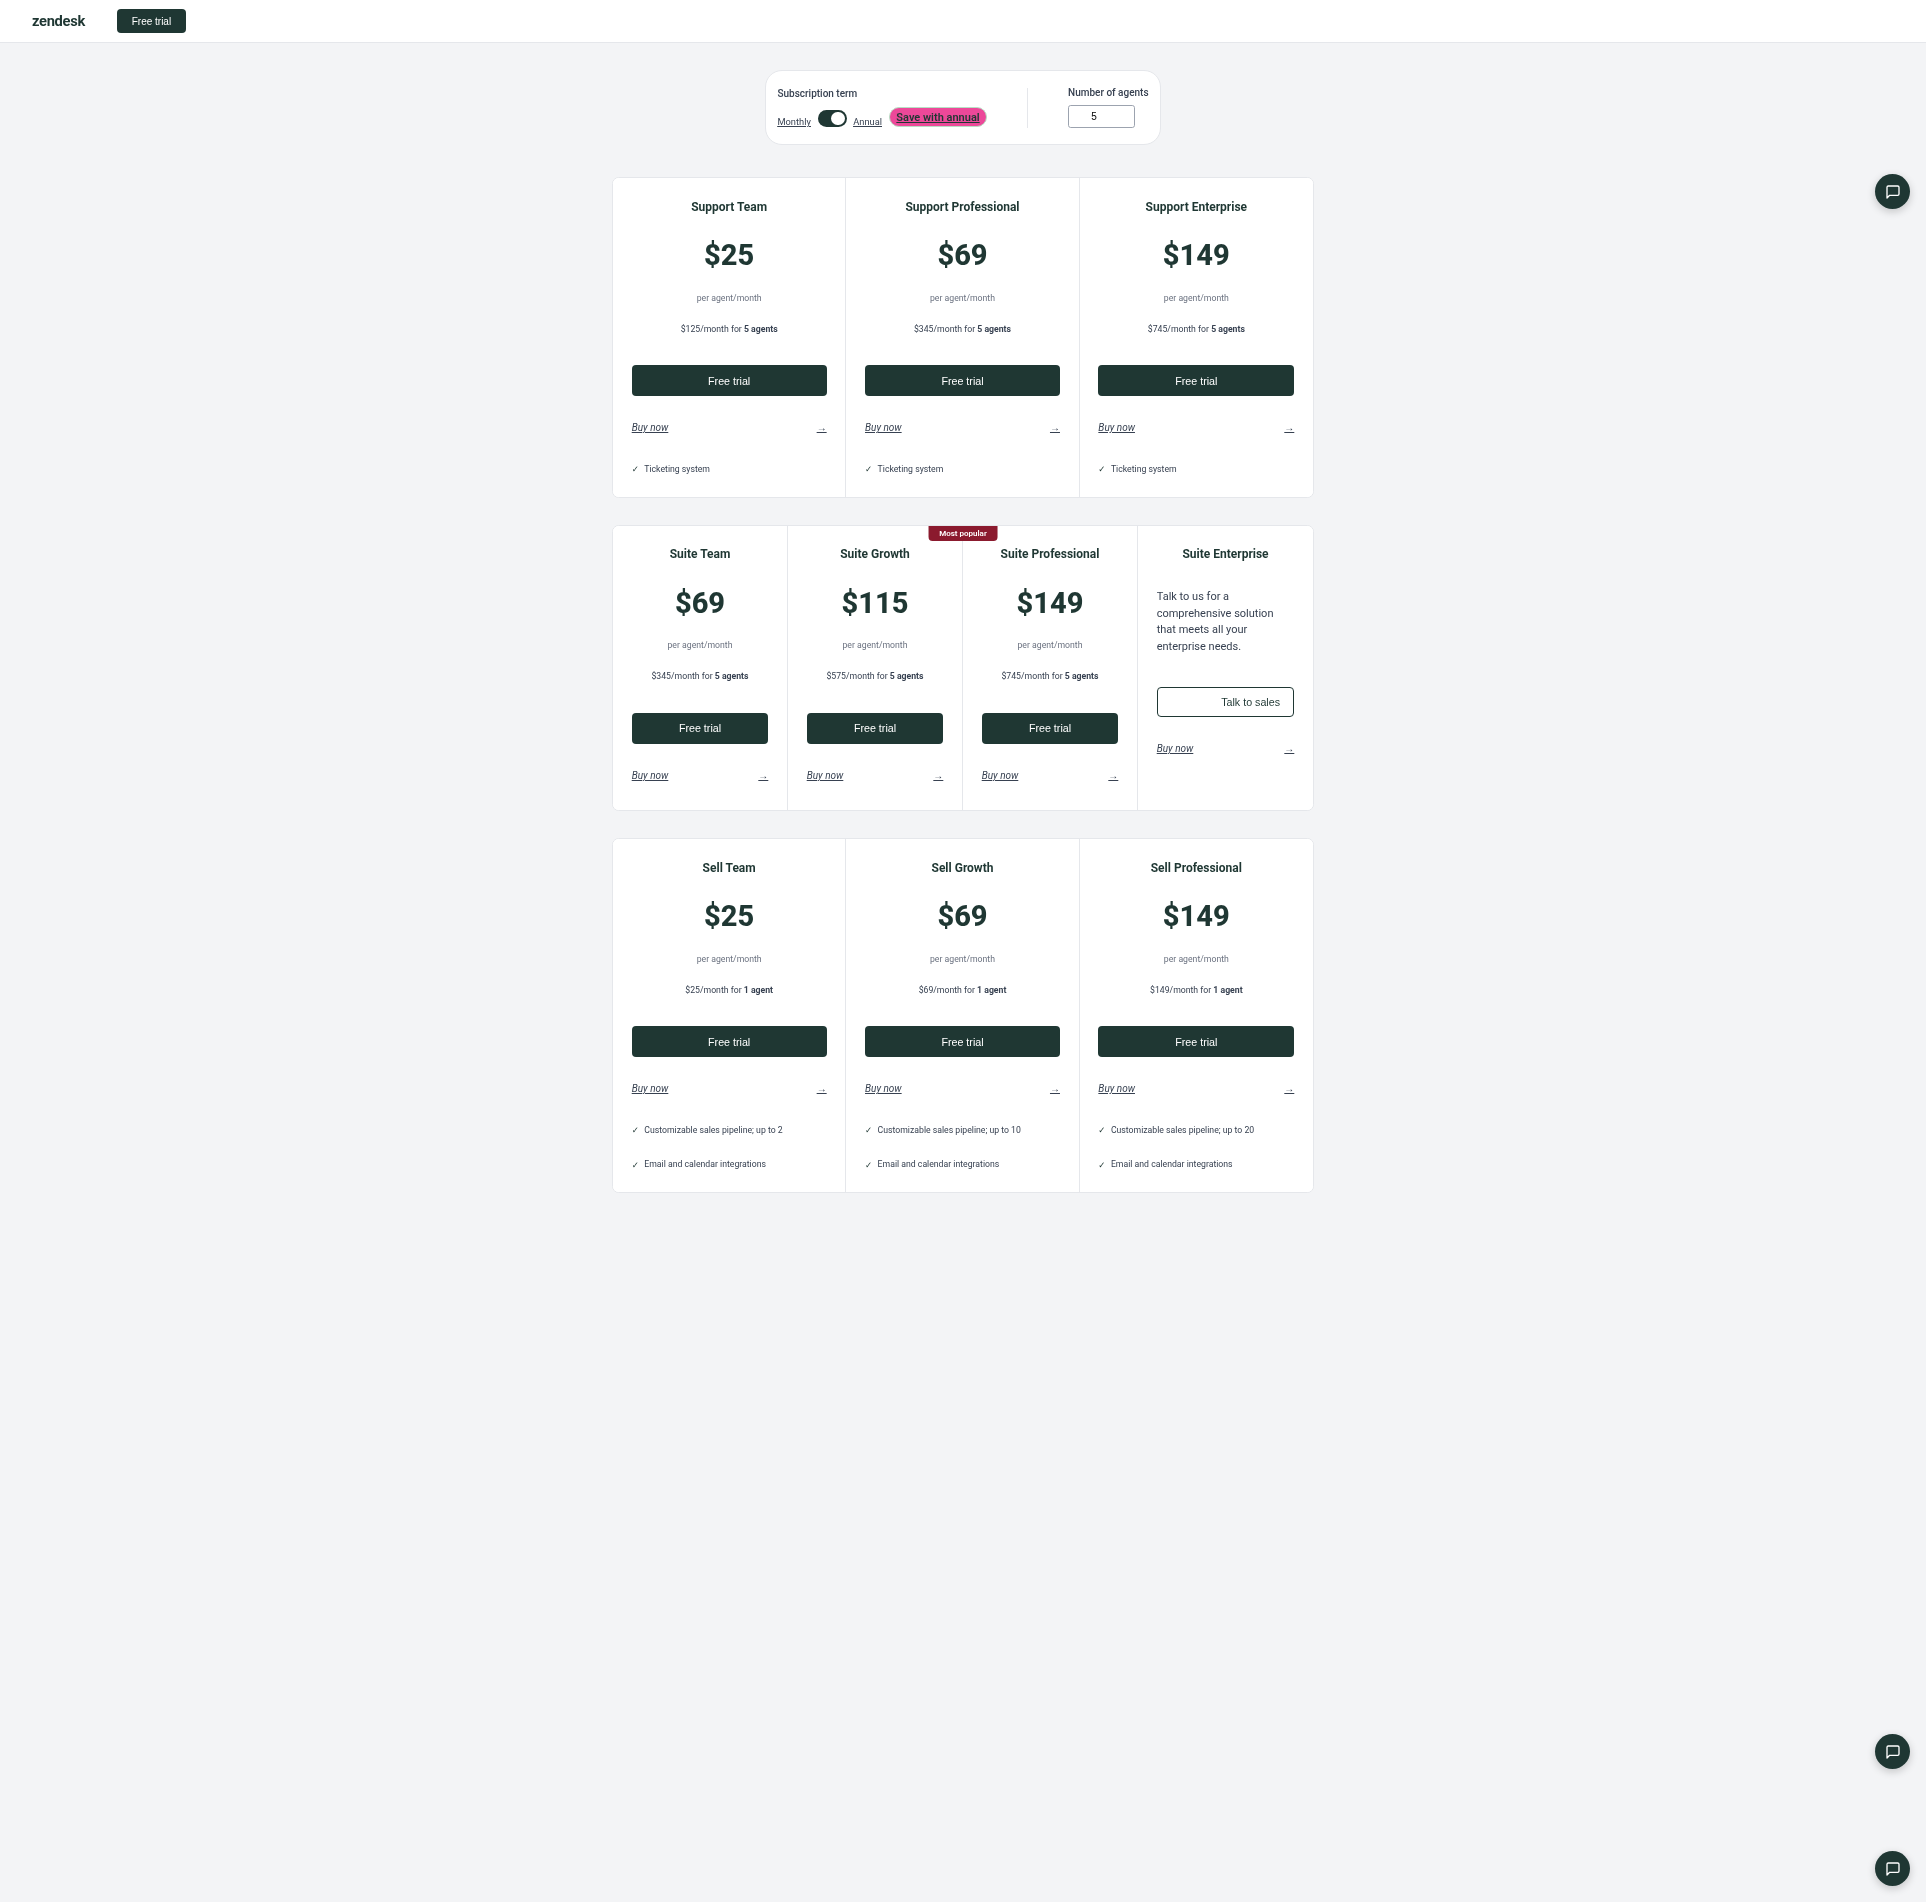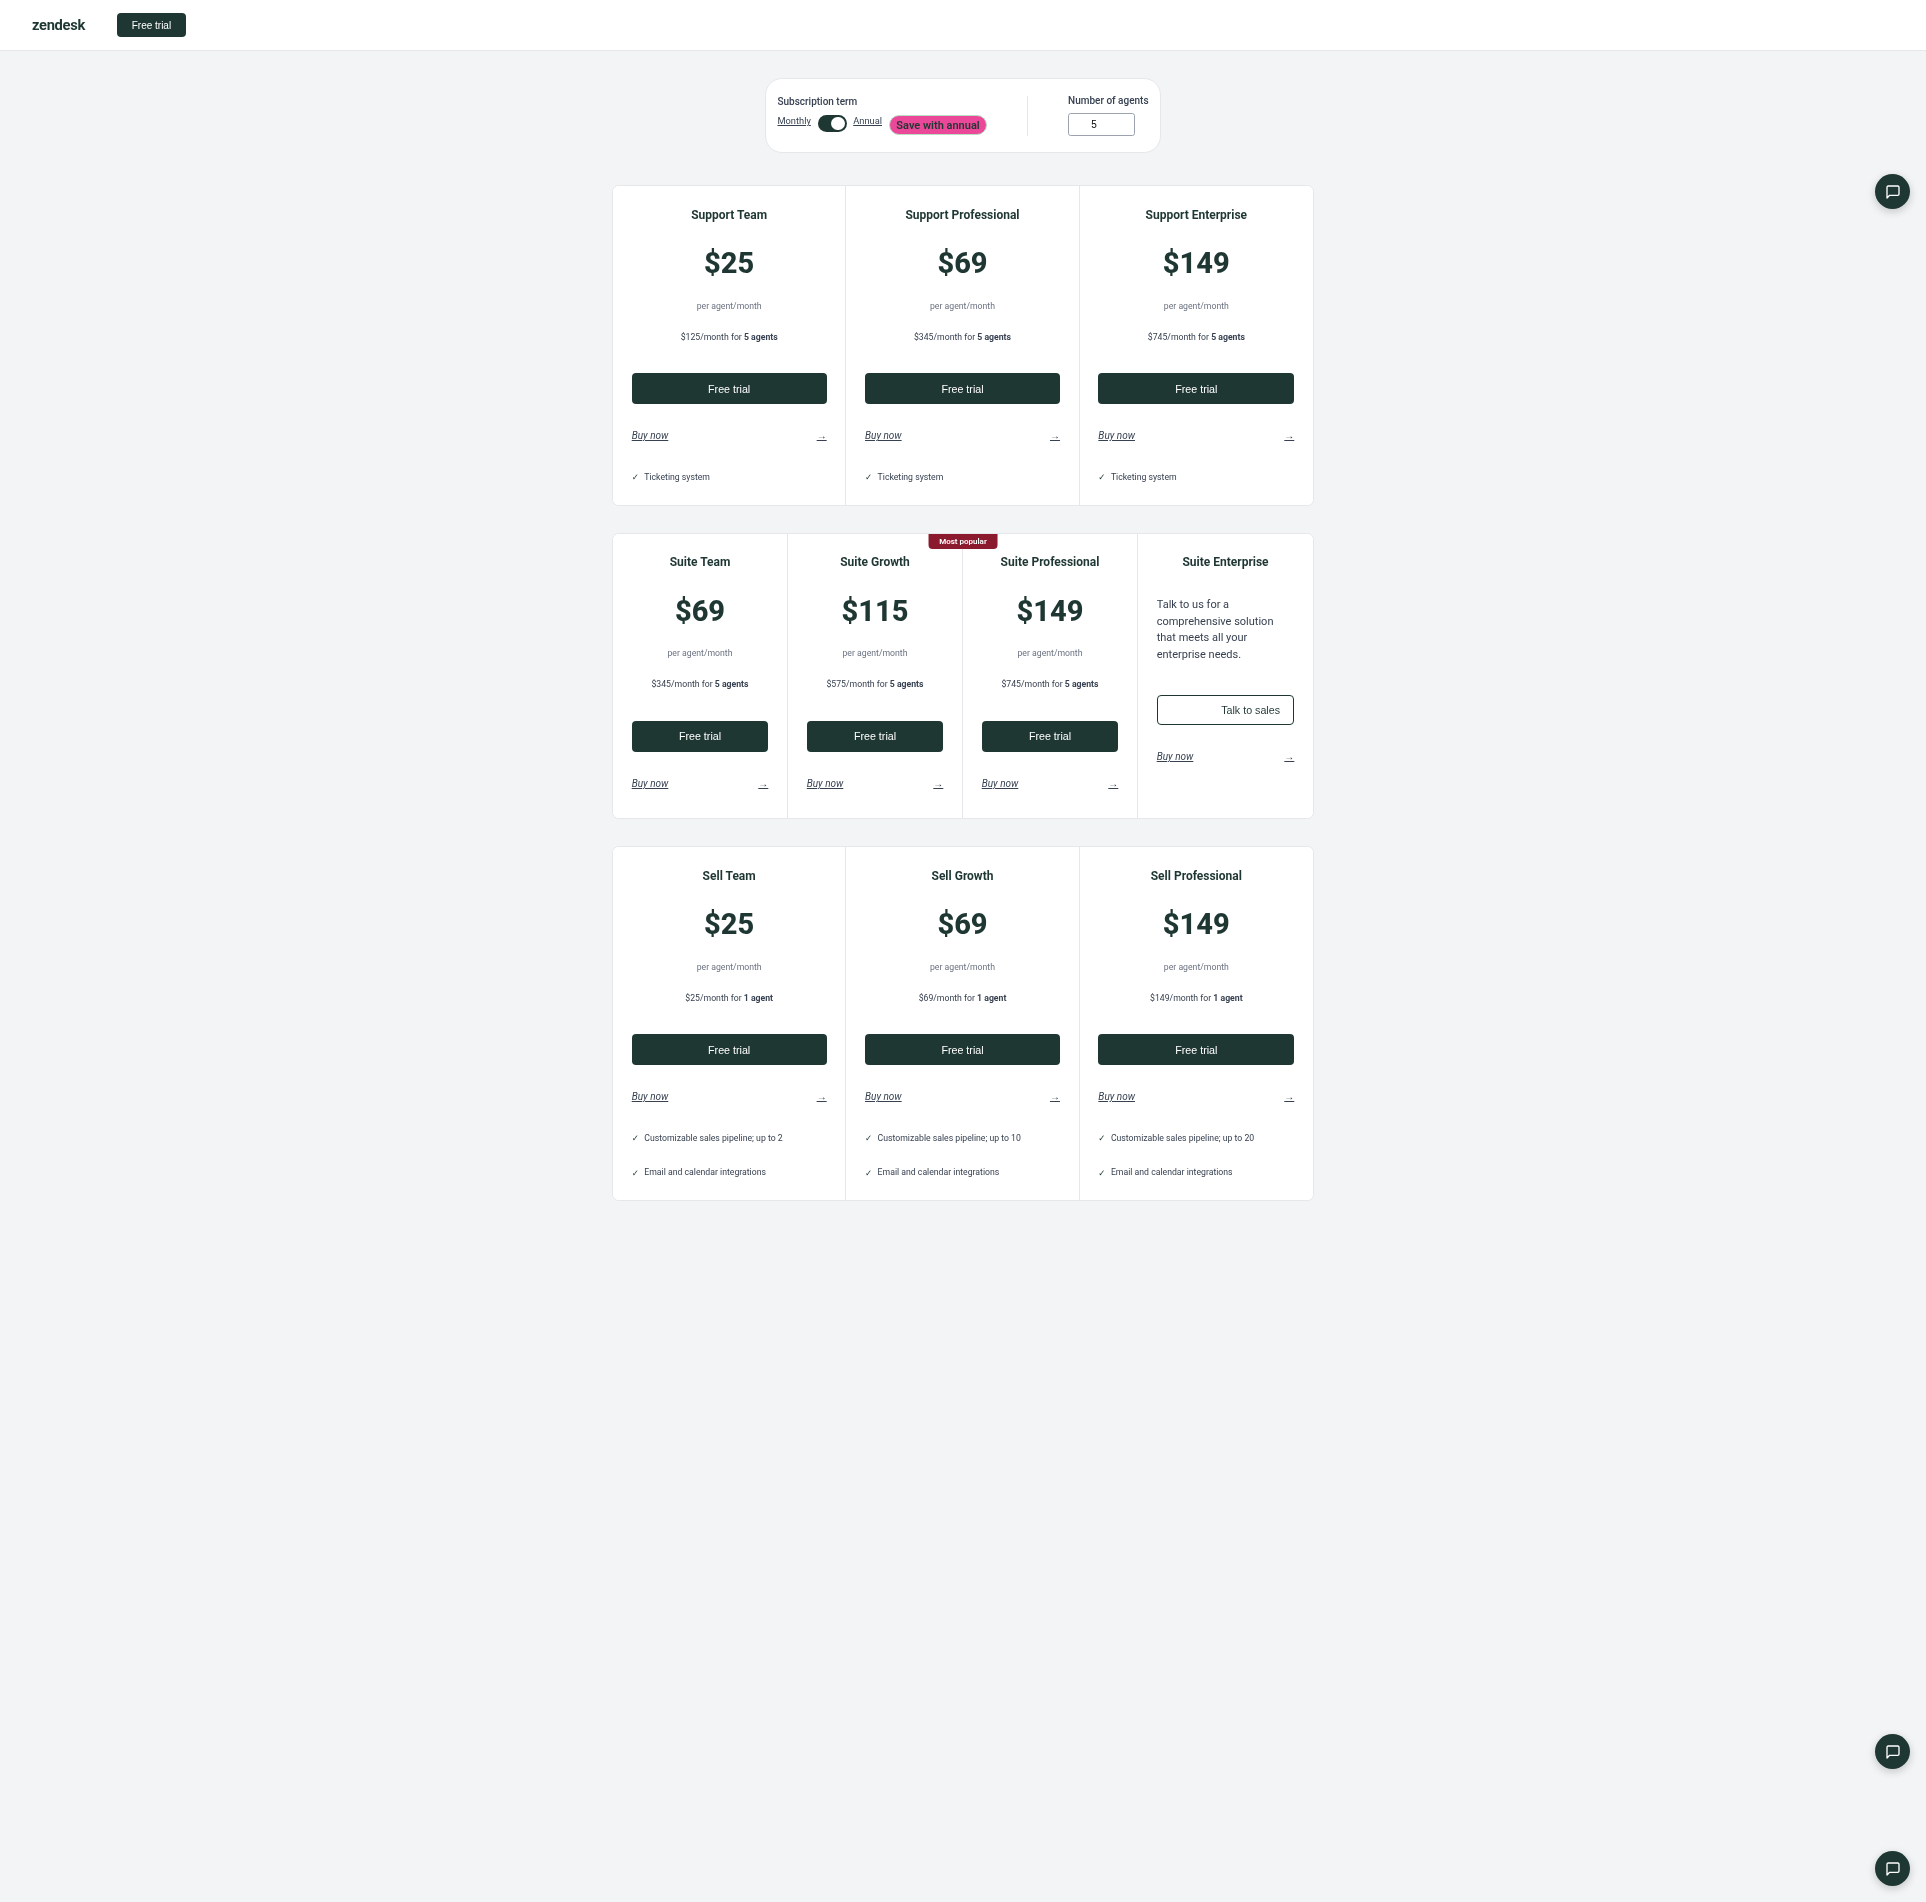--- a/index.html
+++ b/index.html
@@ -10,21 +10,21 @@
       min-height: 100vh;
     }
 
     
     .navbar {
       background: #fff;
       border-bottom: 0.7px solid #e5e7eb;
       display: flex;
       align-items: center;
       padding: 0 32px;
-      height: 51px;
+      height: 43px;
       position: sticky;
       top: 0;
       z-index: 100;
     }
     .navbar-logo {
       font-size: 14.7px;
       font-weight: 700;
       color: #1f3733;
       letter-spacing: -0.3px;
       margin-right: 32px;
@@ -79,22 +79,23 @@
       margin-right: auto;
     }
     .control-group { display: flex; flex-direction: column; gap: 8px; }
     .control-label {
       font-size: 10px;
       color: #374151;
       font-weight: 500;
     }
     .toggle-row {
       display: flex;
-      align-items: flex-start;
+      align-items: flex-end;
       gap: 6.7px;
+      text-decoration: underline;
     }
     .toggle-term {
       font-size: 9.3px;
       color: #374151;
       text-decoration: underline;
       cursor: pointer;
     }
     .toggle-switch {
       width: 29px;
       height: 17.4px;

